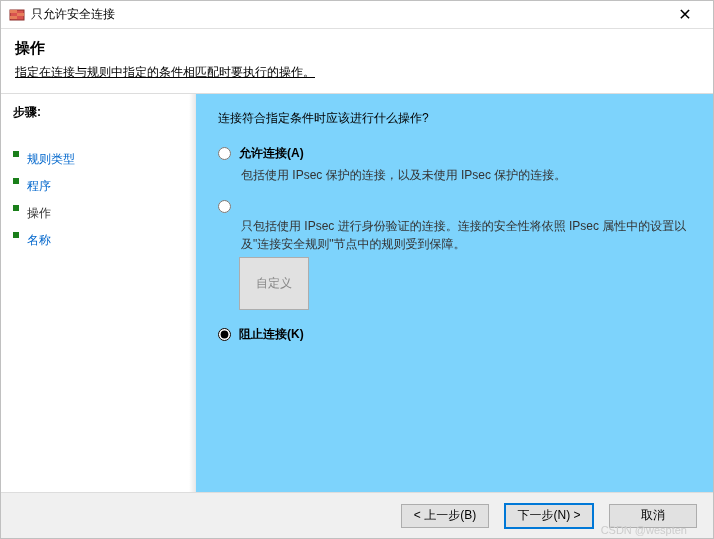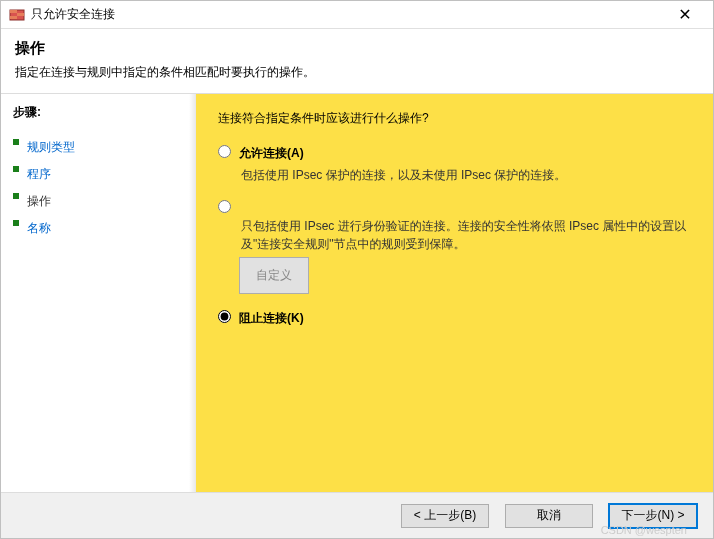--- a/index.html
+++ b/index.html
@@ -4,37 +4,37 @@
 <style>
 * { box-sizing: border-box; margin: 0; padding: 0; }
 body { font-family: "Microsoft YaHei", "SimSun", sans-serif; font-size: 12px; background: #fff; }
 .window { width: 714px; height: 539px; border: 1px solid #c0c0c0; position: relative; display: flex; flex-direction: column; }
 .titlebar { height: 28px; display: flex; align-items: center; padding: 0 8px; background: #fff; border-bottom: 1px solid #e0e0e0; }
 .titlebar-icon { width: 16px; height: 16px; margin-right: 6px; }
 .titlebar-title { flex: 1; font-size: 12px; }
 .close-btn { width: 40px; height: 24px; display: flex; align-items: center; justify-content: center; font-size: 16px; cursor: pointer; }
 .header { padding: 10px 14px 12px 14px; background: #fff; }
 .header-title { font-size: 15px; font-weight: bold; color: #000; margin-bottom: 6px; }
-.header-desc { font-size: 12px; color: #000; }
+.header-desc { font-size: 12px; color: #000; text-decoration: underline; }
 .body { flex: 1; display: flex; border-top: 1px solid #ddd; overflow: hidden; }
 .sidebar { width: 195px; background: #fff; padding: 10px 0 0 12px; border-right: 1px solid #e8e8e8; position: relative; }
 .sidebar::after { content:""; position:absolute; top:0; right:0; bottom:0; width:6px; background:linear-gradient(to right, rgba(0,0,0,0) , rgba(0,0,0,0.08)); }
-.steps-label { font-size: 12px; font-weight: bold; color: #000; margin-bottom: 13px; }
+.steps-label { font-size: 12px; font-weight: bold; color: #000; margin-bottom: 25px; }
 .step { display: flex; align-items: flex-start; padding: 5px 0; cursor: pointer; }
 .step-bullet { width: 6px; height: 6px; background: #1a7f1a; margin-right: 8px; }
 .step-link { color: #0066cc; font-size: 12px; }
 .step.active .step-link { color: #333; }
-.content { flex: 1; padding: 16px 22px; background: #fde047; }
+.content { flex: 1; padding: 16px 22px; background: #7dd3fc; }
 .question { font-size: 12px; margin-bottom: 18px; color: #000; }
 .option { margin-bottom: 16px; }
-.option-row { display: flex; }
+.option-row { display: flex; align-items: center; }
 .radio { width: 13px; height: 13px; margin-right: 8px; accent-color: #000; }
 .option-label { font-size: 12px; font-weight: bold; color: #000; }
 .option-desc { font-size: 12px; color: #333; margin: 4px 0 0 23px; line-height: 1.5; }
-.custom-btn { margin: 4px 0 0 21px; padding: 9px 16px; font-size: 12px; border: 1px solid #adadad; background: #e1e1e1; color: #888; }
+.custom-btn { margin: 4px 0 0 21px; padding: 17px 16px; font-size: 12px; border: 1px solid #adadad; background: #e1e1e1; color: #888; }
 .footer { height: 46px; border-top: 1px solid #ddd; display: flex; align-items: center; justify-content: flex-end; padding: 0 16px; gap: 16px; background: #f0f0f0; }
 .btn { min-width: 88px; height: 24px; font-size: 12px; border: 1px solid #adadad; background: #e1e1e1; cursor: pointer; padding: 0 10px; }
 .btn.primary { border: 1px solid #0078d7; outline: 1px solid #0078d7; }
 .watermark { position: absolute; right: 26px; bottom: 2px; font-size: 11px; color: #ccc; }
 </style>
 </head>
 <body>
 
 <div class="window">
   <div class="titlebar">
@@ -99,18 +99,18 @@
         <label class="option-row">
           <input type="radio" class="radio" name="action" checked="" style="">
           <span class="option-label">阻止连接(K)</span>
         </label>
       </div>
     </div>
   </div>
 
   <div class="footer">
     <button class="btn">&lt; 上一步(B)</button>
+    <button class="btn primary">下一步(N) &gt;</button>
     <button class="btn">取消</button>
-    <button class="btn primary">下一步(N) &gt;</button>
   </div>
 
   <div class="watermark">CSDN @wespten</div>
 </div>
 
 </body></html>

